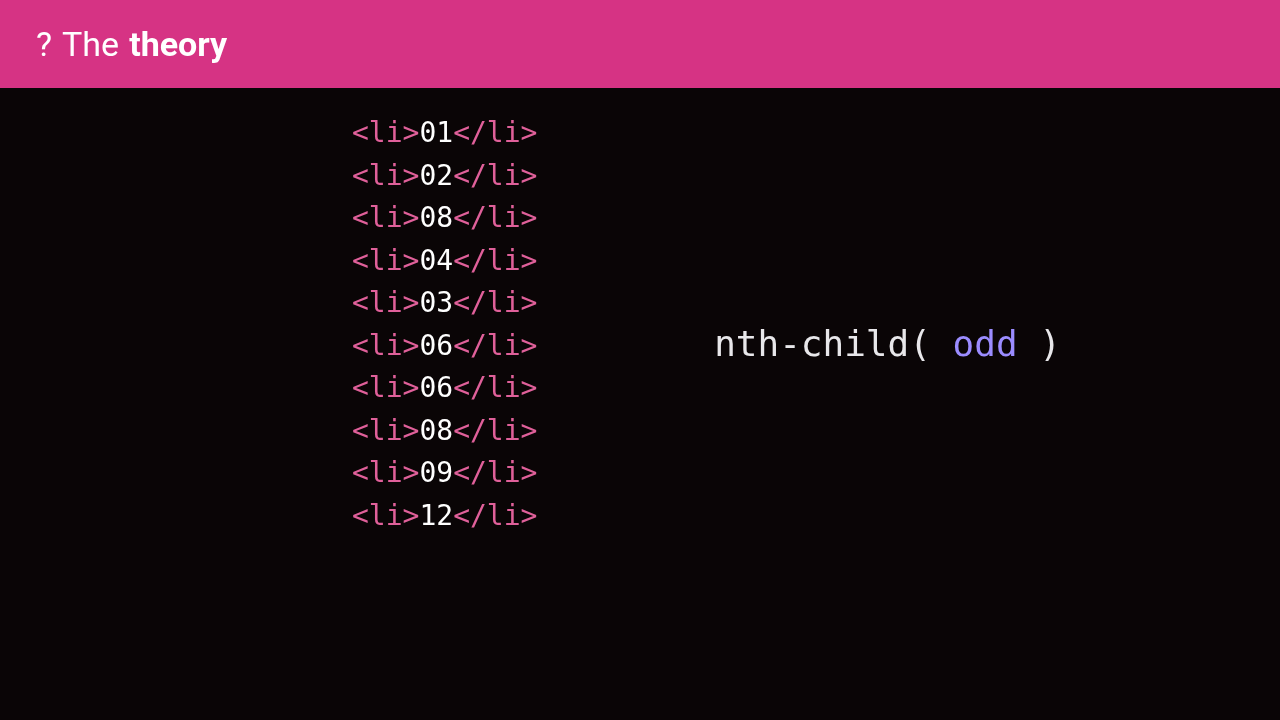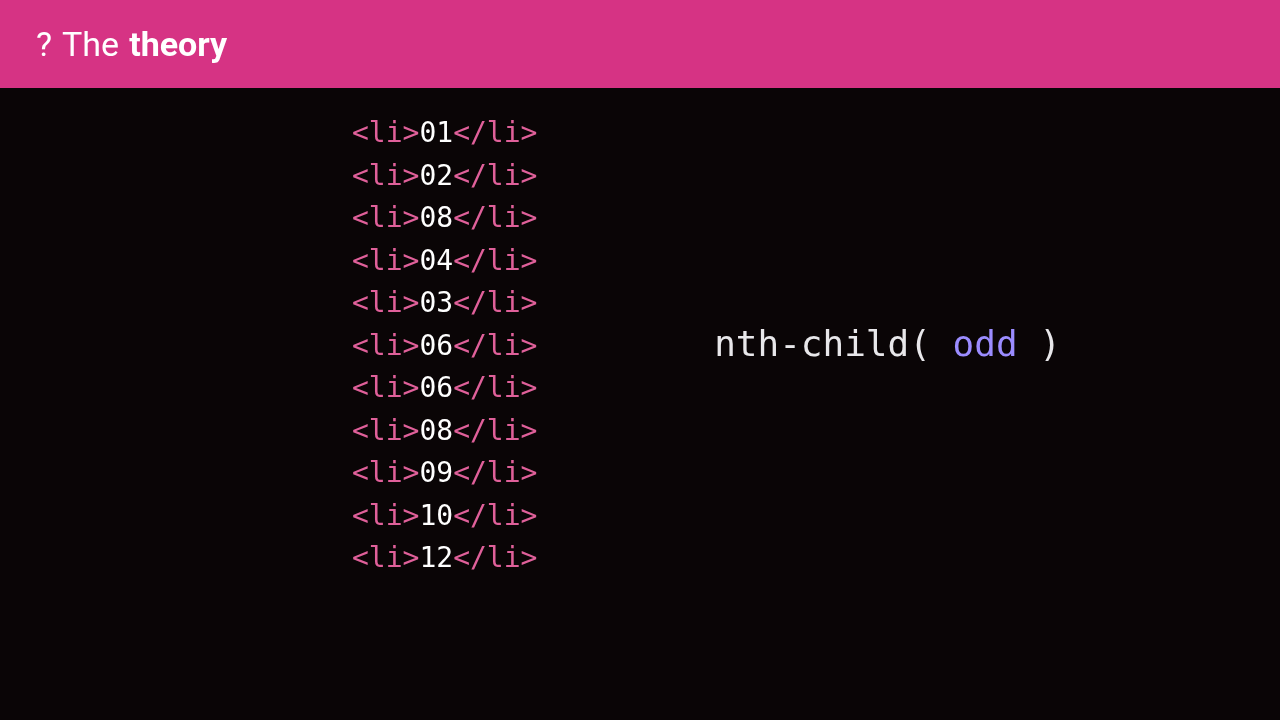--- a/index.html
+++ b/index.html
@@ -67,19 +67,18 @@
   <div class="codecol" id="codecol">
       <div class="line"><span class="tag">&lt;li&gt;</span><span class="txt">01</span><span class="tag">&lt;/li&gt;</span></div>
       <div class="line"><span class="tag">&lt;li&gt;</span><span class="txt">02</span><span class="tag">&lt;/li&gt;</span></div>
       <div class="line"><span class="tag">&lt;li&gt;</span><span class="txt">08</span><span class="tag">&lt;/li&gt;</span></div>
       <div class="line"><span class="tag">&lt;li&gt;</span><span class="txt">04</span><span class="tag">&lt;/li&gt;</span></div>
       <div class="line"><span class="tag">&lt;li&gt;</span><span class="txt">03</span><span class="tag">&lt;/li&gt;</span></div>
       <div class="line"><span class="tag">&lt;li&gt;</span><span class="txt">06</span><span class="tag">&lt;/li&gt;</span></div>
       <div class="line"><span class="tag">&lt;li&gt;</span><span class="txt">06</span><span class="tag">&lt;/li&gt;</span></div>
       <div class="line"><span class="tag">&lt;li&gt;</span><span class="txt">08</span><span class="tag">&lt;/li&gt;</span></div>
       <div class="line"><span class="tag">&lt;li&gt;</span><span class="txt">09</span><span class="tag">&lt;/li&gt;</span></div>
-      <div class="line"><span class="tag">&lt;li&gt;</span><span class="txt">10</span><span class="tag">&lt;/li&gt;</span></div>
       <div class="line"><span class="tag">&lt;li&gt;</span><span class="txt">12</span><span class="tag">&lt;/li&gt;</span></div>
     </div>
   <div class="selcol">
     <span>nth-child( </span><span class="kw">odd</span><span> )</span>
   </div>
 </div>
 
 </body></html>

